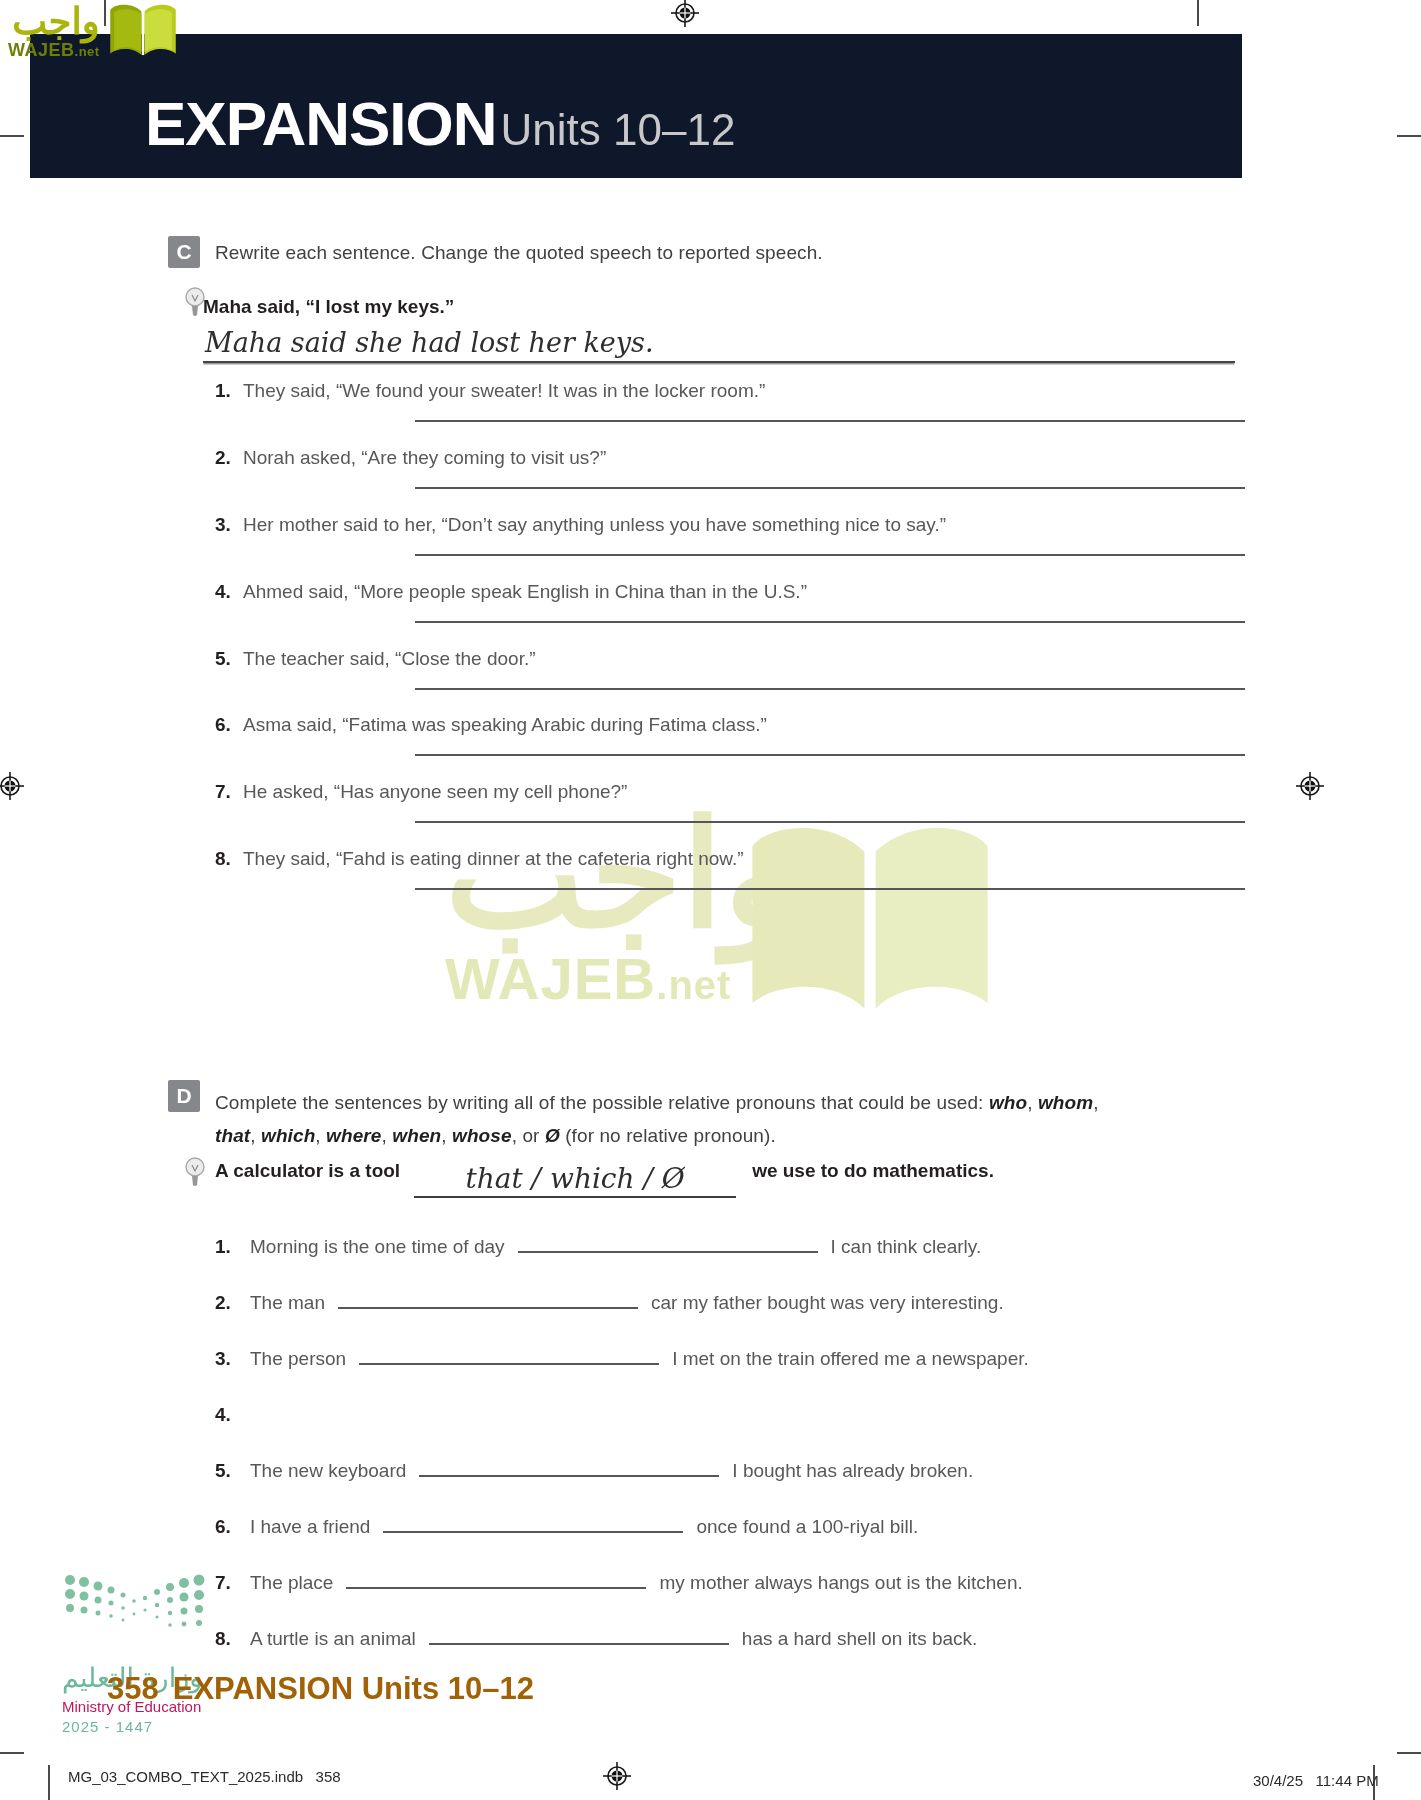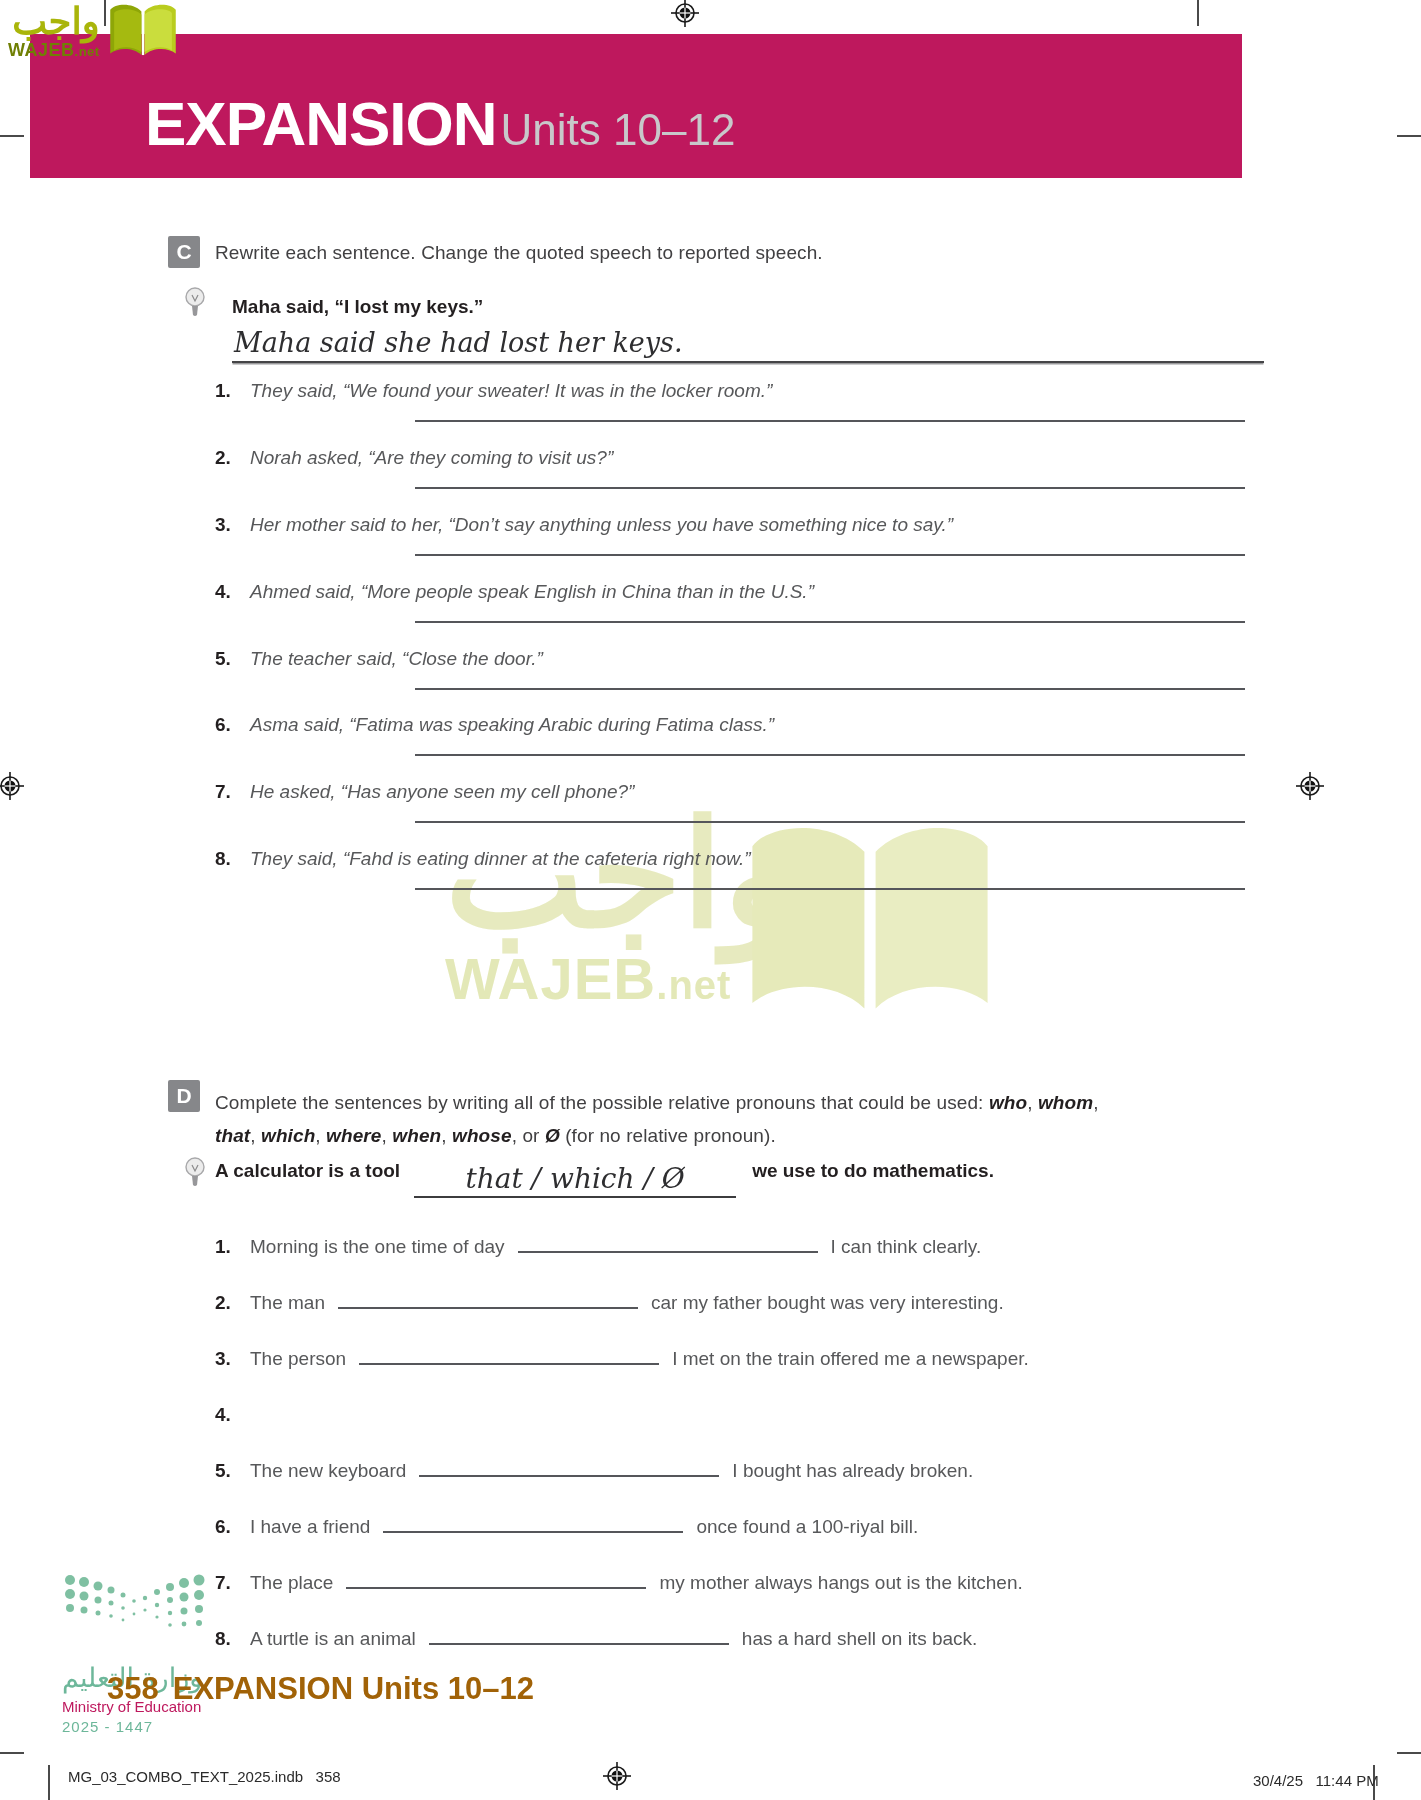--- a/index.html
+++ b/index.html
@@ -14,42 +14,42 @@
   
   .brand{position:absolute; left:8px; top:2px; display:flex; align-items:flex-start; z-index:5;}
   .brand-txt{display:flex; flex-direction:column; align-items:flex-end; margin-top:2px;}
   .brand-ar{font-size:37px; font-weight:bold; color:#a9b50a; line-height:36px;}
   .brand-latin{font-size:18px; font-weight:bold; color:#6f7f04; letter-spacing:.5px; line-height:20px;}
   .brand-latin .tld{font-size:13px;}
   .brand-book{margin-left:4px; margin-top:0;}
   
   .banner{
     position:absolute; left:30px; top:34px; width:1212px; height:144px;
-    background:#be185d; display:flex; align-items:baseline; padding-left:115px; box-sizing:border-box;
+    background:#0f172a; display:flex; align-items:baseline; padding-left:115px; box-sizing:border-box;
   }
   .banner-title{font-size:62px; font-weight:800; letter-spacing:-1px; color:#ffffff; margin-top:40px; line-height:100px;}
   .banner-units{font-size:44px; font-weight:400; color:#c8c8ca; margin-left:4px;}
   
   .badge{
     position:absolute; width:32px; height:32px; background:#86878a; color:#fff;
     font-size:21px; font-weight:bold; text-align:center; line-height:32px; border-radius:2px;
   }
   .instr{position:absolute; left:215px; font-size:19px; color:#414042; letter-spacing:.1px;}
   .bi{font-weight:bold; font-style:italic; color:#231f20;}
   .bulb{position:absolute; width:22px; height:33px;}
   .ex-prompt{font-size:19px; font-weight:bold; color:#231f20;}
   .handwrite{font-family:"DejaVu Serif", serif; font-style:italic; color:#2e2e30;}
   
-  .c-example{position:absolute; left:232px; top:296px; width:1032px;}
+  .c-example{position:absolute; left:203px; top:296px; width:1032px;}
   .c-ex-answer{display:block; font-size:27px; margin-top:9px; padding:0 0 3px 2px;
                border-bottom:2.5px solid #454547; box-shadow:0 2px 0 -0.5px #9a9a9c;}
   .c-items{position:absolute; left:215px; top:380px; width:1032px;}
   .c-row{position:relative; height:66.9px;}
   .item-num{position:absolute; left:0; top:0; font-size:19px; font-weight:bold; color:#231f20;}
-  .c-row .item-text{position:absolute; left:35px; top:0; font-size:19px; color:#57585a; white-space:nowrap;font-style:italic;}
+  .c-row .item-text{position:absolute; left:28px; top:0; font-size:19px; color:#57585a; white-space:nowrap;}
   .c-ans-line{position:absolute; left:200px; top:40px; width:830px; height:0;
               border-bottom:2.2px solid #55565a;}
   
   .d-instr{line-height:33px; width:1060px;}
   .d-example{position:absolute; left:215px; top:1160px; display:flex; align-items:baseline;}
   .d-ex-blank{position:relative; width:322px; height:36px; margin:0 16px 0 14px;
               border-bottom:2.5px solid #3c3c3e; align-self:flex-end;}
   .d-ex-answer{position:absolute; left:0; bottom:1px; width:100%; text-align:center; font-size:28px;}
   .d-items{position:absolute; left:215px; top:1236px; width:1100px; z-index:2;}
   .d-row{position:relative; height:56px;}

